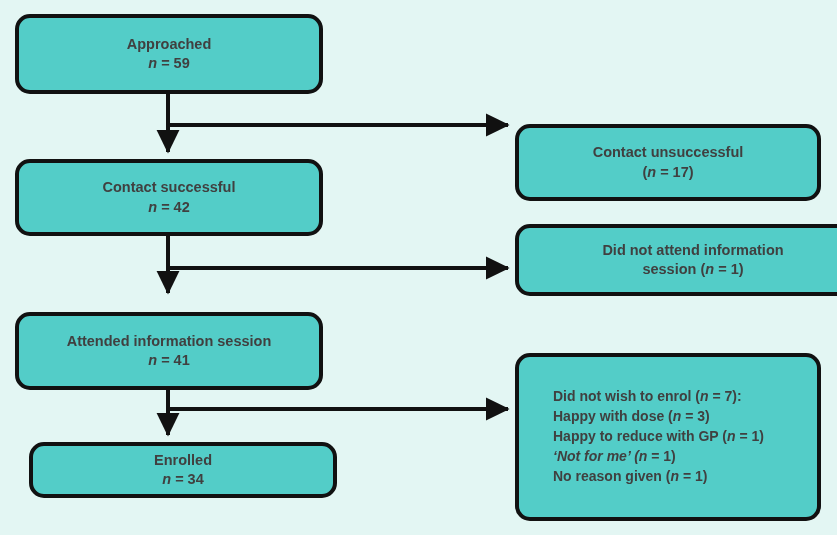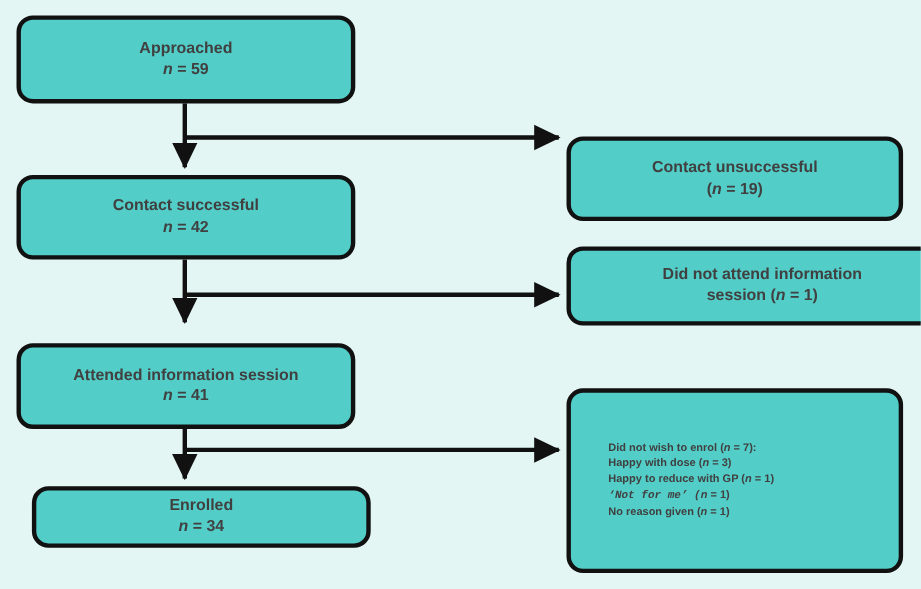--- a/index.html
+++ b/index.html
@@ -60,27 +60,26 @@
   #node-did-not-wish {
     left: 515px;
     top: 353px;
     width: 306px;
     height: 168px;
     align-items: flex-start;
     text-align: left;
     padding-left: 34px;
     line-height: 1.42;
   }
-  #node-did-not-wish .line { font-size: 10px; }
+  #node-did-not-wish .line { font-size: 14px; }
   .ital {
     font-style: italic;
   }
   .quoted {
     font-style: italic;
-    font-family: Liberation Mono, monospace;
   }
 </style>
 </head>
 <body>
 
 <div id="flow-root">
 
   <svg id="connector-layer" viewBox="0 0 837 535" width="837" height="535" aria-hidden="true">
     <defs>
       <marker id="arrowhead" markerWidth="7" markerHeight="7" refX="5.6" refY="3.5" orient="auto" markerUnits="strokeWidth">
@@ -116,21 +115,21 @@
     <span class="line"><i class="ital">n</i> <span>= 41</span></span>
   </div>
 
   <div class="node" id="node-enrolled">
     <span class="line">Enrolled</span>
     <span class="line"><i class="ital">n</i> <span>= 34</span></span>
   </div>
 
   <div class="node" id="node-contact-unsuccessful">
     <span class="line">Contact unsuccessful</span>
-    <span class="line"><span>(</span><i class="ital">n</i> <span>= 19)</span></span>
+    <span class="line"><span>(</span><i class="ital">n</i> <span>= 17)</span></span>
   </div>
 
   <div class="node" id="node-did-not-attend">
     <span class="line">Did not attend information</span>
     <span class="line"><span>session (</span><i class="ital">n</i> <span>= 1)</span></span>
   </div>
 
   <div class="node" id="node-did-not-wish">
     <div id="reason-list">
         <span class="line"><span>Did not wish to enrol (</span><i class="ital">n</i><span> = 7):</span></span>

